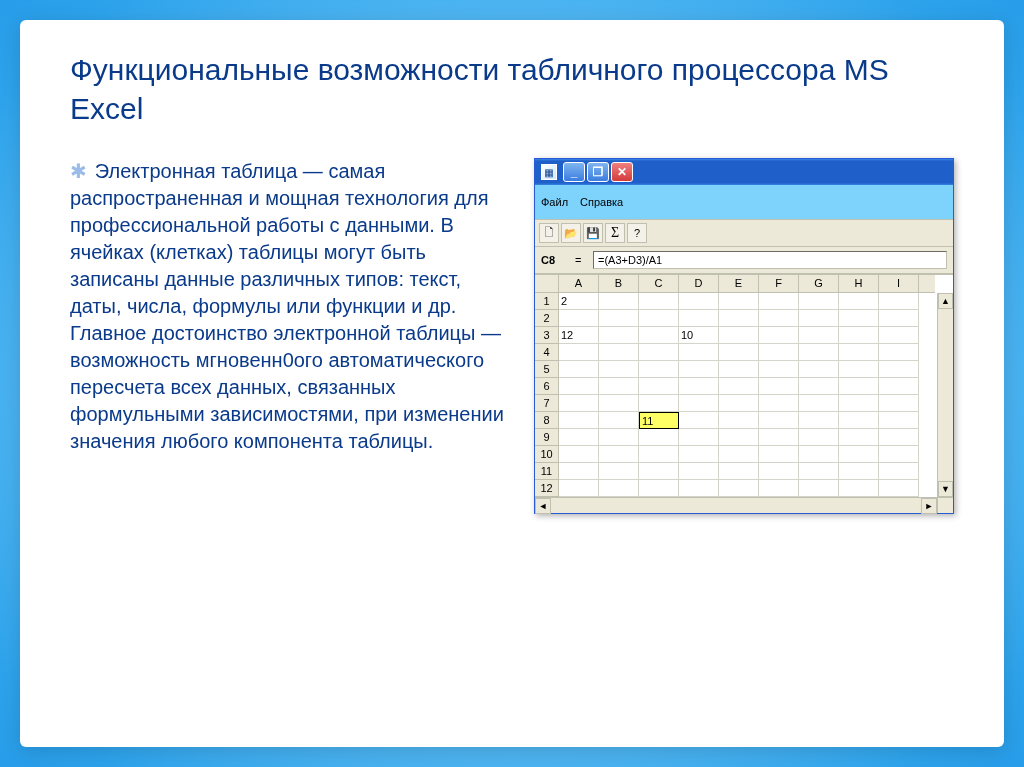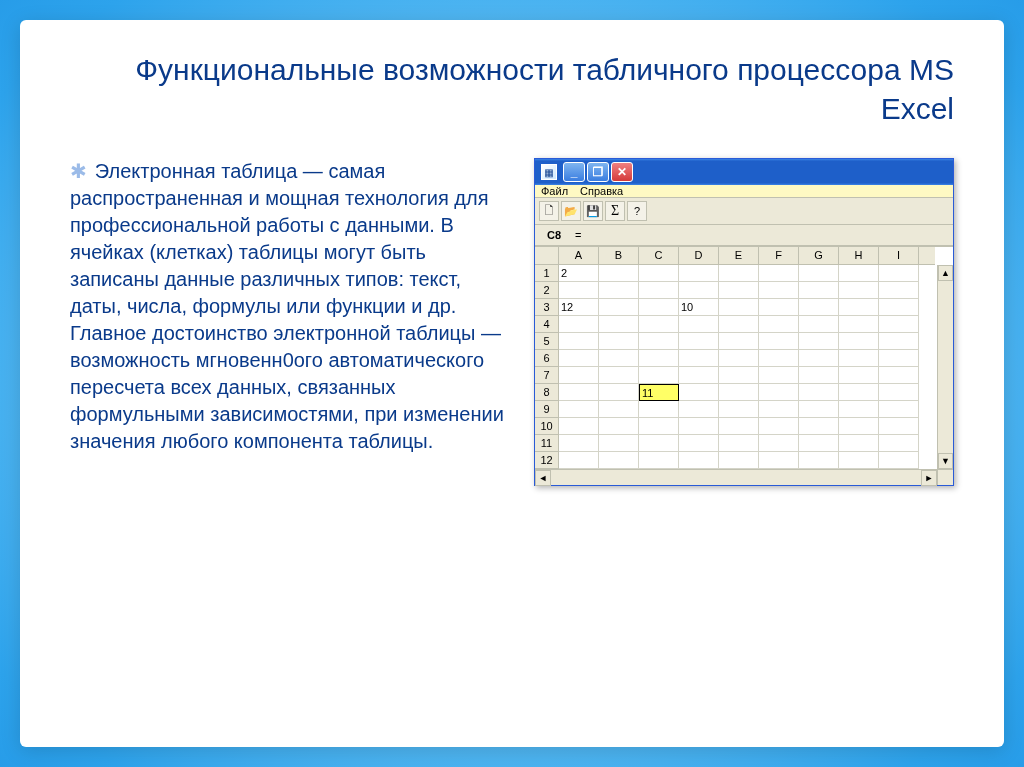--- a/index.html
+++ b/index.html
@@ -12,21 +12,21 @@
   }
   .inner {
     position: absolute;
     top: 20px; left: 20px; right: 20px; bottom: 20px;
     background: #fff;
     border-radius: 6px;
     box-shadow: 0 4px 20px rgba(0,0,0,0.15);
     padding: 30px 50px 40px 50px;
   }
   h1.title {
-    text-align: right;
+    text-align: left;
     color: #0a3a8a;
     font-weight: normal;
     font-size: 30px;
     line-height: 1.3;
     margin-bottom: 30px;
   }
   .content { display: flex; gap: 30px; align-items: flex-start; }
   .text-block {
     flex: 1;
     color: #0a3a8a;
@@ -65,22 +65,22 @@
     width: 22px; height: 20px;
     background: linear-gradient(to bottom,#7fb5f0,#3a7de0);
     border: 1px solid #fff;
     border-radius: 3px;
     display: flex; align-items: center; justify-content: center;
     color: #fff; font-weight: bold; font-size: 12px;
     cursor: pointer;
   }
   .win-btn.close { background: linear-gradient(to bottom,#f08080,#d43a3a); }
   .menubar {
-    background: #fef9c3;
-    padding: 0 6px;
+    background: #7dd3fc;
+    padding: 11px 6px;
     border-bottom: 1px solid #c0c0b0;
     display: flex; gap: 12px; text-align: center;
   }
   .menubar span { cursor: pointer; }
   .toolbar {
     background: #ece9d8;
     padding: 3px 4px;
     border-bottom: 1px solid #c0c0b0;
     display: flex; gap: 2px; align-items: center;
   }
@@ -91,21 +91,21 @@
     display: flex; align-items: center; justify-content: center;
     font-size: 11px; cursor: pointer;
   }
   .tb-btn.sigma { font-family: "Times New Roman", serif; font-size: 14px; }
   .formula-row {
     background: #ece9d8;
     padding: 4px 6px;
     border-bottom: 1px solid #c0c0b0;
     display: flex; align-items: center; gap: 8px;
   }
-  .cell-ref { font-weight: bold; width: 26px; text-align: center; }
+  .cell-ref { font-weight: bold; width: 26px; }
   .eq { width: 10px; }
   .formula-input {
     flex: 1;
     background: #fff;
     border: 1px inset #c0c0b0;
     padding: 2px 4px;
     height: 18px;
     font-size: 11px;
   }
   .grid-wrap {
@@ -193,20 +193,21 @@
         <div class="tb-btn">🗋</div>
         <div class="tb-btn">📂</div>
         <div class="tb-btn">💾</div>
         <div class="tb-btn sigma">Σ</div>
         <div class="tb-btn">?</div>
       </div>
 
       <div class="formula-row">
         <div class="cell-ref">C8</div>
         <div class="eq">=</div>
+        <div class="formula-input">=(A3+D3)/A1</div>
       </div>
 
       <div class="grid-wrap">
         <div class="col-headers">
           <div class="corner"></div>
           <div class="col-h">A</div>
           <div class="col-h">B</div>
           <div class="col-h">C</div>
           <div class="col-h">D</div>
           <div class="col-h">E</div>

